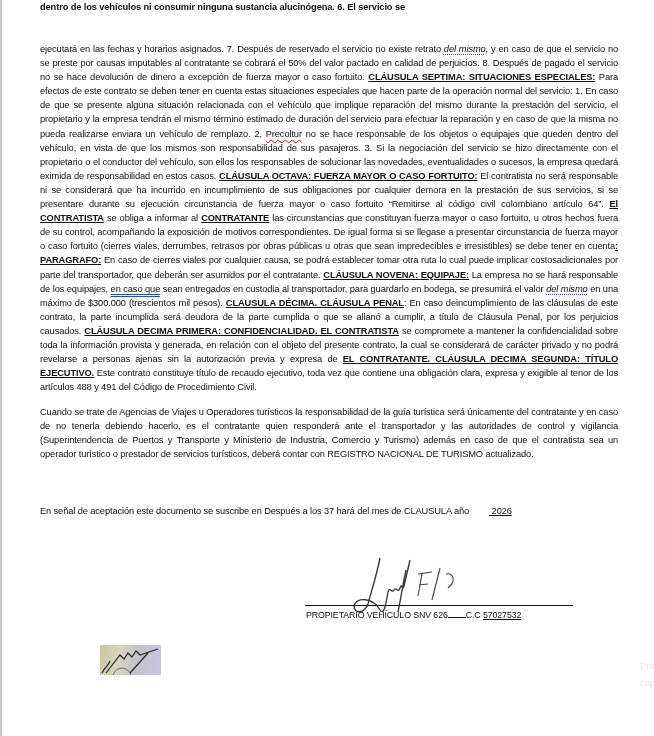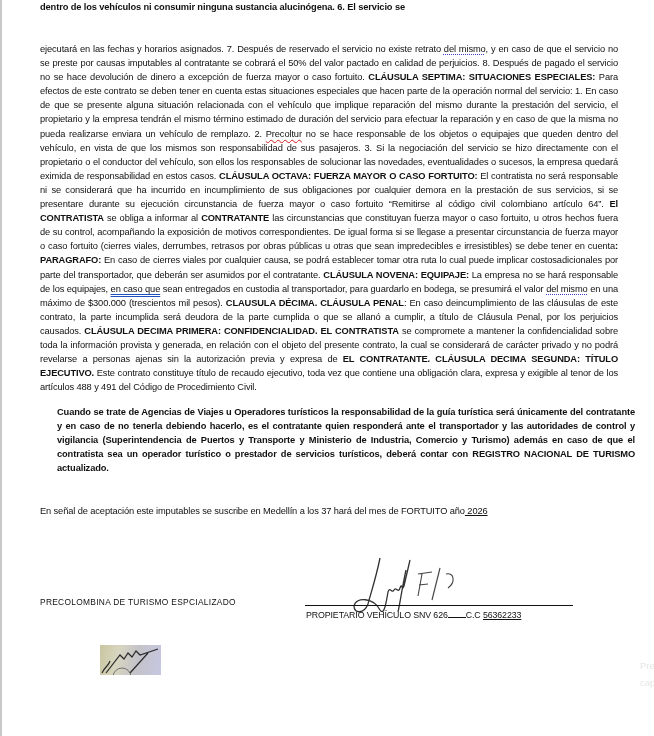--- a/index.html
+++ b/index.html
@@ -14,27 +14,27 @@
     }
     .doc {
       position: absolute; left: 40px; top: 0; width: 578px;
       font-size: 9.3px; line-height: 14.1px;
       letter-spacing: -0.12px;
     }
     .line { white-space: nowrap; }
     .p { text-align: justify; }
     .first-line { position: absolute; top: 0; left: 0; font-weight: bold; }
     .para1 { position: absolute; top: 42px; left: 0; width: 578px; }
-    .para2 { position: absolute; top: 405px; left: 17px; width: 578px; font-weight: bold; }
+    .para2 { position: absolute; top: 405px; left: 0; width: 578px; }
     .accept { position: absolute; top: 504px; left: 0; }
-    b { font-weight: bold; }
-    .squiggle-blue { text-decoration: underline dotted #4040d0; text-underline-offset: 2px; }
+    b { font-weight: bold; text-decoration: underline; }
+    .squiggle-blue { text-decoration: underline dotted #4040d0; text-underline-offset: 2px; font-style: italic; }
     .squiggle-red { text-decoration: underline wavy #d02020; text-underline-offset: 2px; text-decoration-thickness: 1px; }
     .ul-blue { text-decoration: underline double #2050c0; text-underline-offset: 2px; }
-    .ul { text-decoration: underline; }
+    .ul { text-decoration: underline; margin-left: 20px; }
     .small { font-size: 8.4px; letter-spacing: 0.3px; }
 
     .sig-left { position: absolute; left: 40px; top: 595px; font-size: 8.6px; line-height: 14px; }
     .sig-right-line {
       position: absolute; left: 305px; top: 605px; width: 268px; height: 0;
       border-top: 1px solid #111;
     }
     .sig-right-text { position: absolute; left: 306px; top: 609px; font-size: 8.8px; letter-spacing: -0.1px; }
     .cc-value { display: inline-block; text-decoration: underline; width: 70px; }
     .blank { display: inline-block; border-bottom: 1px solid #111; width: 18px; height: 8px; }
@@ -58,38 +58,37 @@
 <div class="doc">
   <div class="line first-line">dentro de los vehículos ni consumir ninguna sustancia alucinógena. 6. El servicio se</div>
 
   <div class="p para1">
     <span>ejecutará en las fechas y horarios asignados.  7. Después de reservado el servicio no existe retrato </span><span class="squiggle-blue">del mismo</span><span>, y en caso de que el servicio no se preste por causas imputables al contratante se cobrará el 50% del valor pactado en calidad de perjuicios. 8. Después de pagado el servicio no se hace devolución de dinero a excepción de fuerza mayor o caso fortuito. </span><b>CLÁUSULA SEPTIMA: SITUACIONES ESPECIALES:</b><span> Para efectos de este contrato se deben tener en cuenta estas situaciones especiales que hacen parte de la operación normal del servicio: 1. En caso de que se presente alguna situación relacionada con el vehículo que implique reparación del mismo durante la prestación del servicio, el propietario y la empresa tendrán el mismo término estimado de duración del servicio para efectuar la reparación y en caso de que la misma no pueda realizarse enviara un vehículo de remplazo. 2. </span><span class="squiggle-red">Precoltur</span><span> no se hace responsable de los objetos o equipajes que queden dentro del vehículo, en vista de que los mismos son responsabilidad de sus pasajeros. 3. Si la negociación del servicio se hizo directamente con el propietario o el conductor del vehículo, son ellos los responsables de solucionar las novedades, eventualidades o sucesos, la empresa quedará eximida de responsabilidad en estos casos. </span><b>CLÁUSULA OCTAVA: FUERZA MAYOR O CASO FORTUITO:</b><span> El contratista no será responsable ni se considerará que ha incurrido en incumplimiento de sus obligaciones por cualquier demora en la prestación de sus servicios, si se presentare durante su ejecución circunstancia de fuerza mayor o caso fortuito “Remitirse  al código civil colombiano artículo 64”. </span><b>El CONTRATISTA</b><span> se obliga a informar al </span><b>CONTRATANTE</b><span> las circunstancias que constituyan fuerza mayor o caso fortuito, u otros hechos fuera de su control, acompañando la exposición de motivos correspondientes. De igual forma si se llegase a presentar circunstancia de fuerza mayor o caso fortuito (cierres viales, derrumbes, retrasos por obras públicas u otras que sean impredecibles e irresistibles) se debe tener en cuenta</span><b>: PARAGRAFO:</b><span> En caso de cierres viales por cualquier causa, se podrá establecer tomar otra ruta lo cual puede implicar costosadicionales por parte del transportador, que deberán ser asumidos por el contratante. </span><b>CLÁUSULA NOVENA: EQUIPAJE:</b><span> La empresa no se hará responsable de los equipajes, </span><span class="ul-blue">en caso que</span><span> sean entregados en custodia al transportador, para guardarlo en bodega, se presumirá el valor </span><span class="squiggle-blue">del mismo</span><span> en una máximo de $300.000 (trescientos mil pesos). </span><b>CLAUSULA DÉCIMA. CLÁUSULA PENAL</b><span>: En caso deincumplimiento de las cláusulas de este contrato, la parte incumplida será deudora de la parte cumplida o que se allanó a cumplir, a título de Cláusula Penal, por los perjuicios causados. </span><b>CLÁUSULA DECIMA PRIMERA: CONFIDENCIALIDAD. EL CONTRATISTA</b><span> se compromete a mantener la confidencialidad sobre toda la información provista y generada, en relación con el objeto del presente contrato, la cual se considerará de carácter privado y no podrá revelarse a personas ajenas sin la autorización previa y expresa de </span><b>EL CONTRATANTE. CLÁUSULA DECIMA SEGUNDA: TÍTULO EJECUTIVO.</b><span> Este contrato constituye título de recaudo ejecutivo, toda vez que contiene una obligación clara, expresa y exigible al tenor de los artículos 488 y 491 del Código de Procedimiento Civil.</span>
   </div>
 
   <div class="p para2">Cuando se trate de Agencias de Viajes u Operadores turísticos la responsabilidad de la guía turística será únicamente del contratante y en caso de no tenerla debiendo hacerlo, es el contratante quien responderá ante el transportador y las autoridades de control y vigilancia (Superintendencia de Puertos y Transporte y Ministerio de Industria, Comercio y Turismo) además en caso de que el contratista sea un operador turístico o prestador de servicios turísticos, deberá contar con REGISTRO NACIONAL DE TURISMO actualizado.</div>
 
   <div class="line accept">
-    <span>En señal de aceptación este imputables se suscribe en Medellín a los   </span><span>37</span><span> hará del mes de   </span><span>FORTUITO</span><span> año</span><span class="ul"> 2026</span>
+    <span>En señal de aceptación este documento se suscribe en Después a los   </span><span>37</span><span> hará del mes de   </span><span>CLAUSULA</span><span> año</span><span class="ul"> 2026</span>
   </div>
 </div>
 
 <svg class="signature-owner" viewBox="0 0 130 72">
   <path d="M40 10 C 36 30, 30 48, 28 56 C 24 66, 14 66, 14 58 C 16 48, 34 50, 40 62 C 44 68, 46 56, 48 44 C 50 38, 52 46, 54 42 C 56 38, 58 46, 60 40 C 62 34, 62 44, 64 38 L 70 12 M 66 22 C 62 40, 60 56, 58 64" fill="none" stroke="#333" stroke-width="1.3"></path>
   <path d="M78 26 L 92 24 M 82 26 L 78 48 M 79 37 L 88 36" fill="none" stroke="#444" stroke-width="1.1"></path>
   <path d="M100 20 L 92 52" fill="none" stroke="#444" stroke-width="1.1"></path>
   <path d="M106 26 C 114 24, 116 34, 108 40" fill="none" stroke="#444" stroke-width="1.1"></path>
 </svg>
 
 <div class="sig-left">
-  <div class="small">PRECOLOMBINA  DE TURISMO  ESPCIALIZADO</div>
 </div>
 
 <div class="sig-right-line"></div>
 <div class="sig-right-text">
-  <span>PROPIETARIO VEHÍCULO SNV 626</span><span class="blank"></span><span>C.C </span><span class="cc-value">56362233</span>
+  <span>PROPIETARIO VEHÍCULO SNV 626</span><span class="blank"></span><span>C.C </span><span class="cc-value">57027532</span>
 </div>
 
 <div class="signature-stamp">
   <svg width="61" height="30" viewBox="0 0 61 30">
     <path d="M2 28 C 6 20, 8 22, 10 16 M 6 28 L 20 10 L 24 14 L 28 8 L 32 12 L 36 6 L 40 10 L 58 4 M 30 28 L 48 8" fill="none" stroke="#2a2a2a" stroke-width="1.2"></path>
     <circle cx="22" cy="32" r="9" fill="none" stroke="#555" stroke-width="0.8"></circle>
   </svg>
 </div>
 
 <div class="ghost-text">

